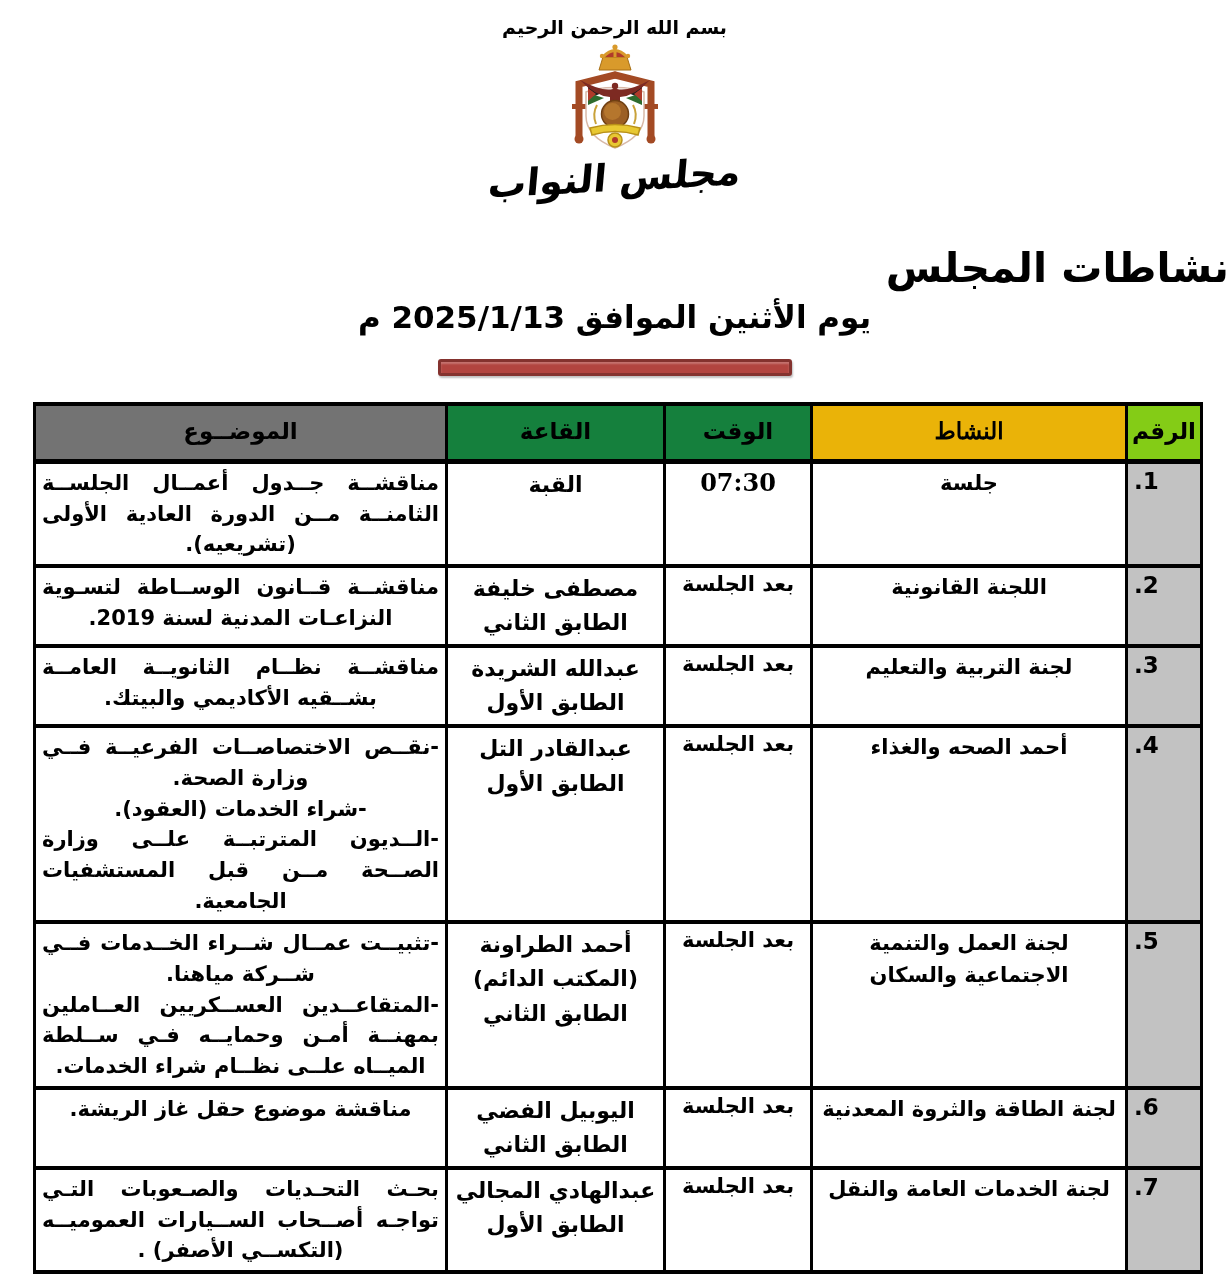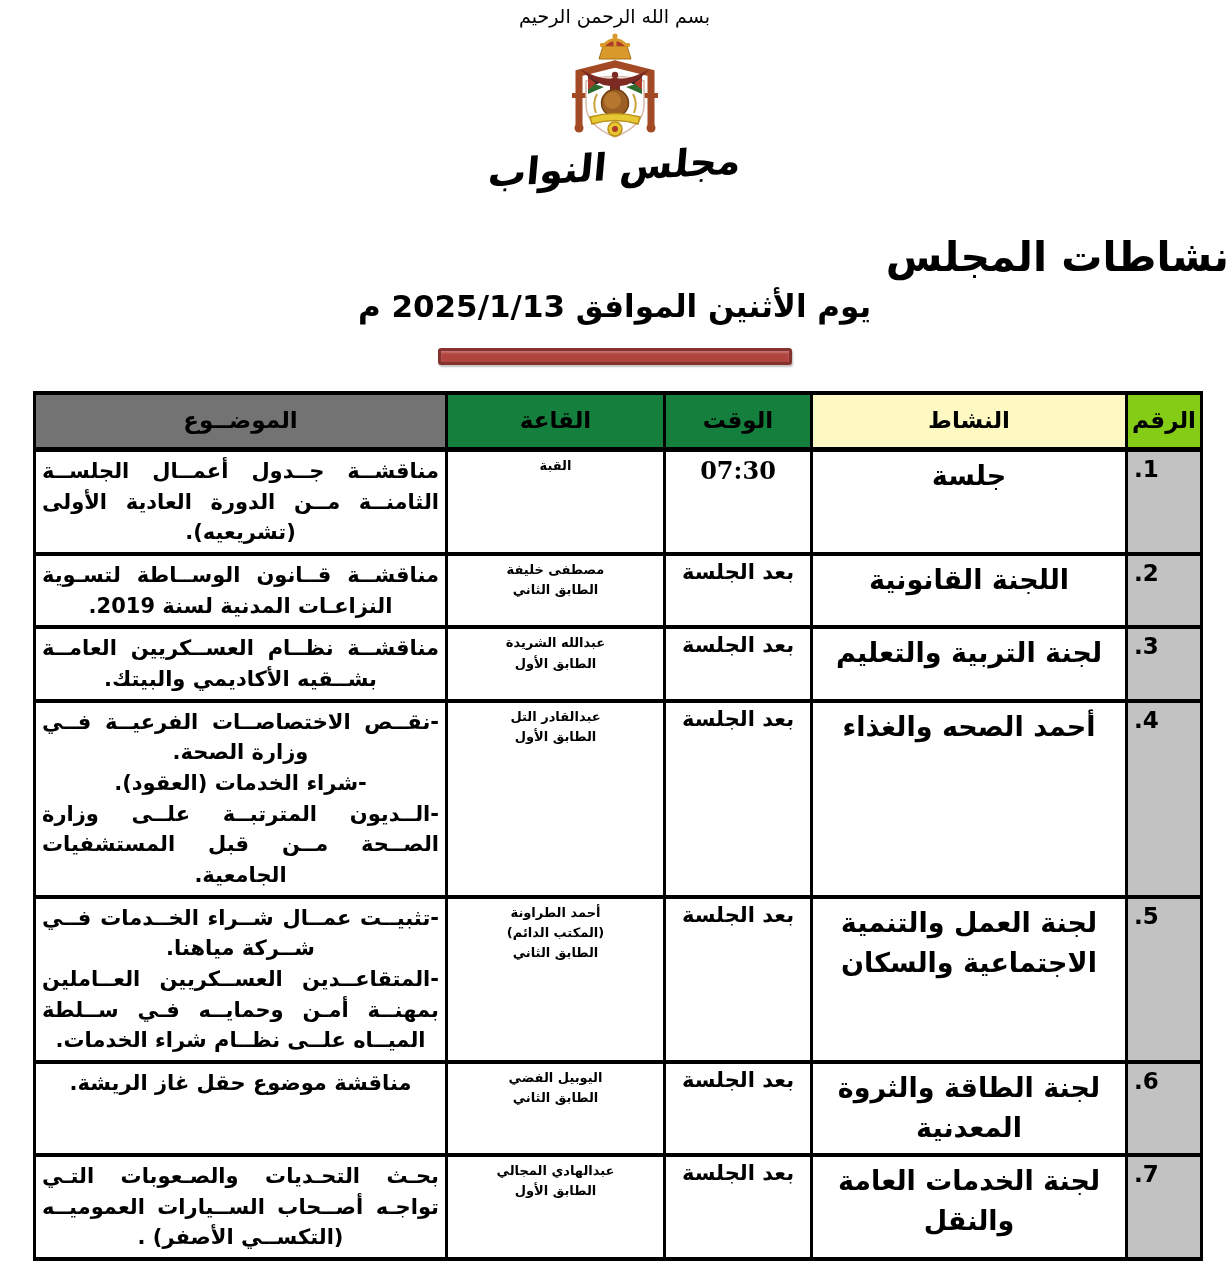--- a/index.html
+++ b/index.html
@@ -9,24 +9,24 @@
     width: 1229px;
     height: 1280px;
     overflow: hidden;
     font-family: "DejaVu Sans", sans-serif;
     color: #000;
   }
   .page { width: 1229px; height: 1280px; position: relative; }
 
   
   .bismillah {
-    padding-top: 5px;
+    padding-top: 16px;
     text-align: center;
     font-size: 19px;
-    font-weight: normal;
+    font-weight: bold;
   }
   .emblem-wrap { text-align: center; margin-top: 6px; height: 112px; }
   .org-name {
     text-align: center;
     font-size: 38px;
     font-weight: bold;
     margin-top: 0px;
     transform: skewX(-8deg) rotate(-3deg);
     letter-spacing: -1px;
   }
@@ -76,33 +76,33 @@
     padding: 12px 4px 14px;
     border-bottom-width: 5px;
   }
   td.col-num {
     font-size: 23px;
     text-align: left;
     direction: rtl;
     padding: 2px 5px;
   }
   td.col-activity {
-    font-size: 27px;
+    font-size: 21px;
     text-align: center;
     line-height: 1.5;
     padding-top: 7px;
   }
   td.col-time {
     font-size: 21px;
     text-align: center;
     padding-top: 7px;
   }
   td.col-time.first-time { font-size: 24px; font-family: "DejaVu Serif", serif; }
   td.col-hall {
-    font-size: 13px;
+    font-size: 22px;
     text-align: center;
     white-space: pre-line;
     line-height: 1.55;
     padding-top: 7px;
   }
   td.col-subject {
     font-size: 21px;
     text-align: justify;
     text-align-last: center;
     white-space: pre-line;
@@ -184,21 +184,21 @@
       <colgroup>
         <col style="width:75px">
         <col style="width:315px">
         <col style="width:147px">
         <col style="width:218px">
         <col style="width:412px">
       </colgroup>
       <thead>
         <tr>
           <th style="background: #84cc16;">الرقم</th>
-          <th style="background: #fef9c3;">النشاط</th>
+          <th style="background: #eab308; font-family: Liberation Serif, serif;">النشاط</th>
           <th style="background: #15803d;">الوقت</th>
           <th style="background: #15803d;">القاعة</th>
           <th style="background: #737373;">الموضــوع</th>
         </tr>
       </thead>
       <tbody>
           <tr>
             <td class="col-num" style="background: rgb(194, 194, 194);">1.</td>
             <td class="col-activity">جلسة</td>
             <td class="col-time first-time">07:30</td>
@@ -212,21 +212,21 @@
             <td class="col-hall">مصطفى خليفة
 الطابق الثاني</td>
             <td class="col-subject">مناقشــة قــانون الوســاطة لتسـوية النزاعـات المدنية لسنة 2019.</td>
           </tr>
           <tr>
             <td class="col-num" style="background: rgb(194, 194, 194);">3.</td>
             <td class="col-activity">لجنة التربية والتعليم</td>
             <td class="col-time">بعد الجلسة</td>
             <td class="col-hall">عبدالله الشريدة
 الطابق الأول</td>
-            <td class="col-subject">مناقشــة نظــام العســكريين العامــة بشــقيه الأكاديمي والبيتك.</td>
+            <td class="col-subject">مناقشــة نظــام الثانويــة العامــة بشــقيه الأكاديمي والبيتك.</td>
           </tr>
           <tr>
             <td class="col-num" style="background: rgb(194, 194, 194);">4.</td>
             <td class="col-activity">أحمد الصحه والغذاء</td>
             <td class="col-time">بعد الجلسة</td>
             <td class="col-hall">عبدالقادر التل
 الطابق الأول</td>
             <td class="col-subject">-نقــص الاختصاصــات الفرعيــة فــي وزارة الصحة.
 -شراء الخدمات (العقود).
 -الــديون المترتبــة علــى وزارة الصــحة مــن قبل المستشفيات الجامعية.</td>

